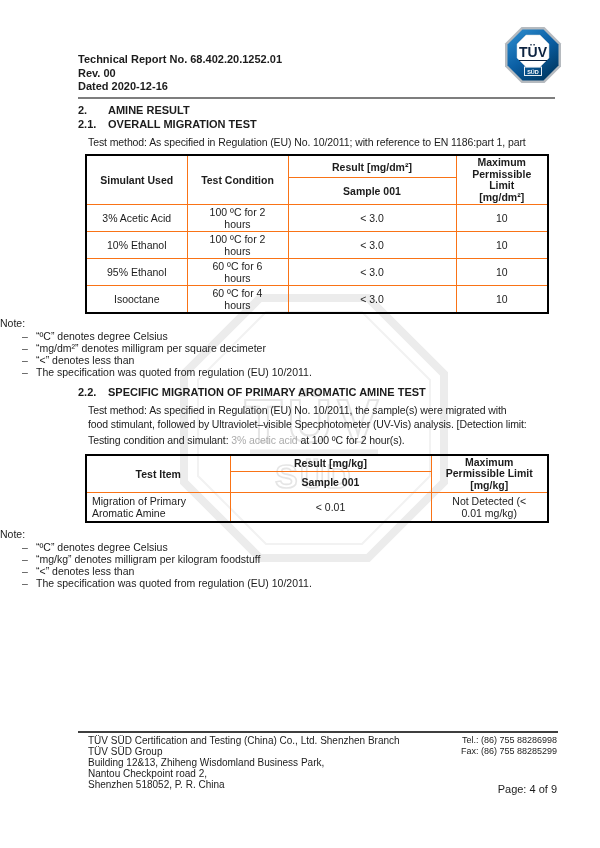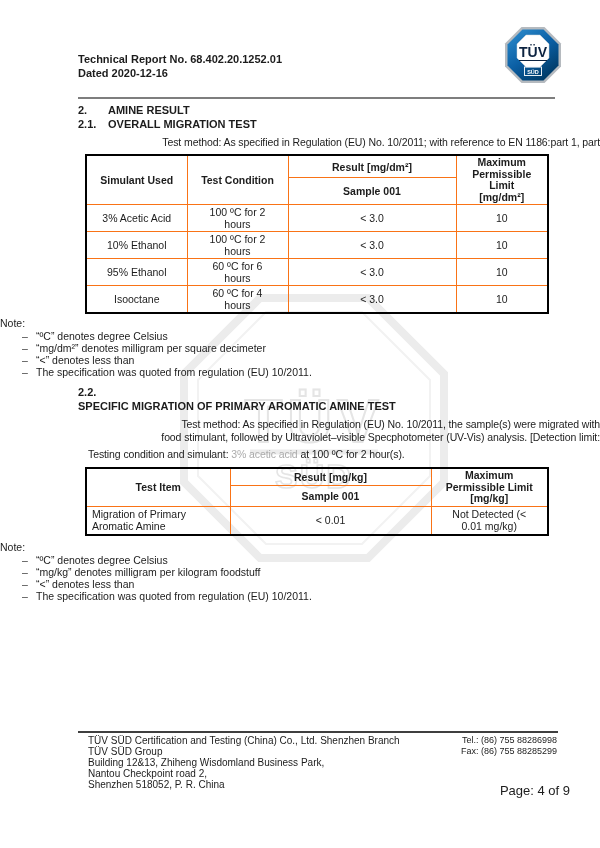--- a/index.html
+++ b/index.html
@@ -14,21 +14,21 @@
   .header-text { position:absolute; top:53px; left:78px; width:476px; text-align:left;
                  font-weight:bold; font-size:11px; line-height:13.5px; z-index:2; }
   .logo { position:absolute; left:504px; top:26px; z-index:2; }
   .header-rule { position:absolute; top:97px; left:78px; width:477px; height:2px; background:#7e7e7e; z-index:2; }
 
   
   .content { position:absolute; top:104px; left:0; width:600px; z-index:1; }
   .h-row { margin-left:78px; font-size:11px; font-weight:bold; line-height:13.5px; display:flex; }
   .h-row .num { width:30px; flex:0 0 auto; }
   .para { margin-left:88px; margin-top:4.5px; font-size:10.5px; line-height:13.5px; letter-spacing:-0.1px; }
-  .para .pline { white-space:nowrap;text-align:right; }
+  .para .pline { white-space:nowrap; }
   .cond-line { margin-left:88px; margin-top:3px; font-size:10.5px; line-height:13.5px; letter-spacing:-0.1px; }
   .muted { color:#ababab; }
 
   table { border-collapse:collapse; margin-left:85px; margin-top:5px; table-layout:fixed;
           font-size:10.5px; border:2px solid #000; background:transparent; }
   th, td { border:1px solid #f97316; text-align:center; vertical-align:middle; padding:1px 12px; font-weight:normal; }
   thead th { font-weight:bold; }
   .t1 col.c1, .t1 col.c2 { width:101px; }
   .t1 col.c3 { width:168px; }
   .t1 col.c4 { width:92px; }
@@ -41,45 +41,46 @@
   .t2 thead tr.r1 th { height:17px;text-align:center; }
   .t2 thead tr.r2 th { height:21px; }
   .t2 tbody td { height:29px; line-height:12px; }
   .t2 tbody td.left { text-align:left; padding-left:5px; }
   th.wrap { line-height:11.5px; }
 
   .note { margin-top:3px; font-size:10.5px; }
   .note .note-label { line-height:13px; }
   .note .note-item { display:flex; line-height:12px; margin-left:22px; }
   .note .dash { width:14px; flex:0 0 auto; color:#3c3c3c; }
-  .mt8 { margin-top:8px;flex-direction:column; }
+  .mt8 { margin-top:8px; }
   .mt5 { margin-top:5px; }
   .mt6 { margin-top:6px; }
 
   
   .footer-rule { position:absolute; top:731px; left:78px; width:480px; height:1.5px; background:#3f3f3f; z-index:1; }
   .footer-address { position:absolute; top:735px; left:88px; font-size:10px; line-height:11px; z-index:1; }
   .footer-contact { position:absolute; top:735px; right:43px; font-size:9px; line-height:11px; text-align:right; z-index:1;margin-left:44px; }
-  .page-number { position:absolute; top:783px; right:30px; font-size:13px; z-index:1;text-align:center; }
+  .page-number { position:absolute; top:783px; right:43px; font-size:11px; z-index:1;text-align:center; }
 </style>
 </head>
 <body>
 
 <div class="page">
 
   <svg class="watermark" width="285" height="300" viewBox="0 0 285 300">
     <polygon points="88,10 196,10 272,86 272,194 196,270 88,270 12,194 12,86" fill="none" stroke="#ececec" stroke-width="8"></polygon>
     <polygon points="94,24 190,24 258,92 258,188 190,256 94,256 26,188 26,92" fill="none" stroke="#f2f2f2" stroke-width="2"></polygon>
     <text x="142" y="154" text-anchor="middle" font-size="62" font-weight="bold" letter-spacing="5" fill="none" stroke="#e5e5e5" stroke-width="2">TÜV</text>
     <line x1="78" y1="164" x2="206" y2="164" stroke="#ececec" stroke-width="5"></line>
     <text x="142" y="200" text-anchor="middle" font-size="34" font-weight="bold" letter-spacing="2" fill="none" stroke="#e5e5e5" stroke-width="1.6">SÜD</text>
   </svg>
 
   <div class="header-text">
     <div>Technical Report No. 68.402.20.1252.01</div>
+    <div>Rev. 00</div>
     <div>Dated 2020-12-16</div>
   </div>
 
   <svg class="logo" width="58" height="58" viewBox="0 0 58 58">
     <defs>
       <linearGradient id="logoblue" x1="0" y1="0" x2="0.7" y2="1">
         <stop offset="0" stop-color="#2e8fd0"></stop>
         <stop offset="0.55" stop-color="#0b5fa4"></stop>
         <stop offset="1" stop-color="#003a66"></stop>
       </linearGradient>

